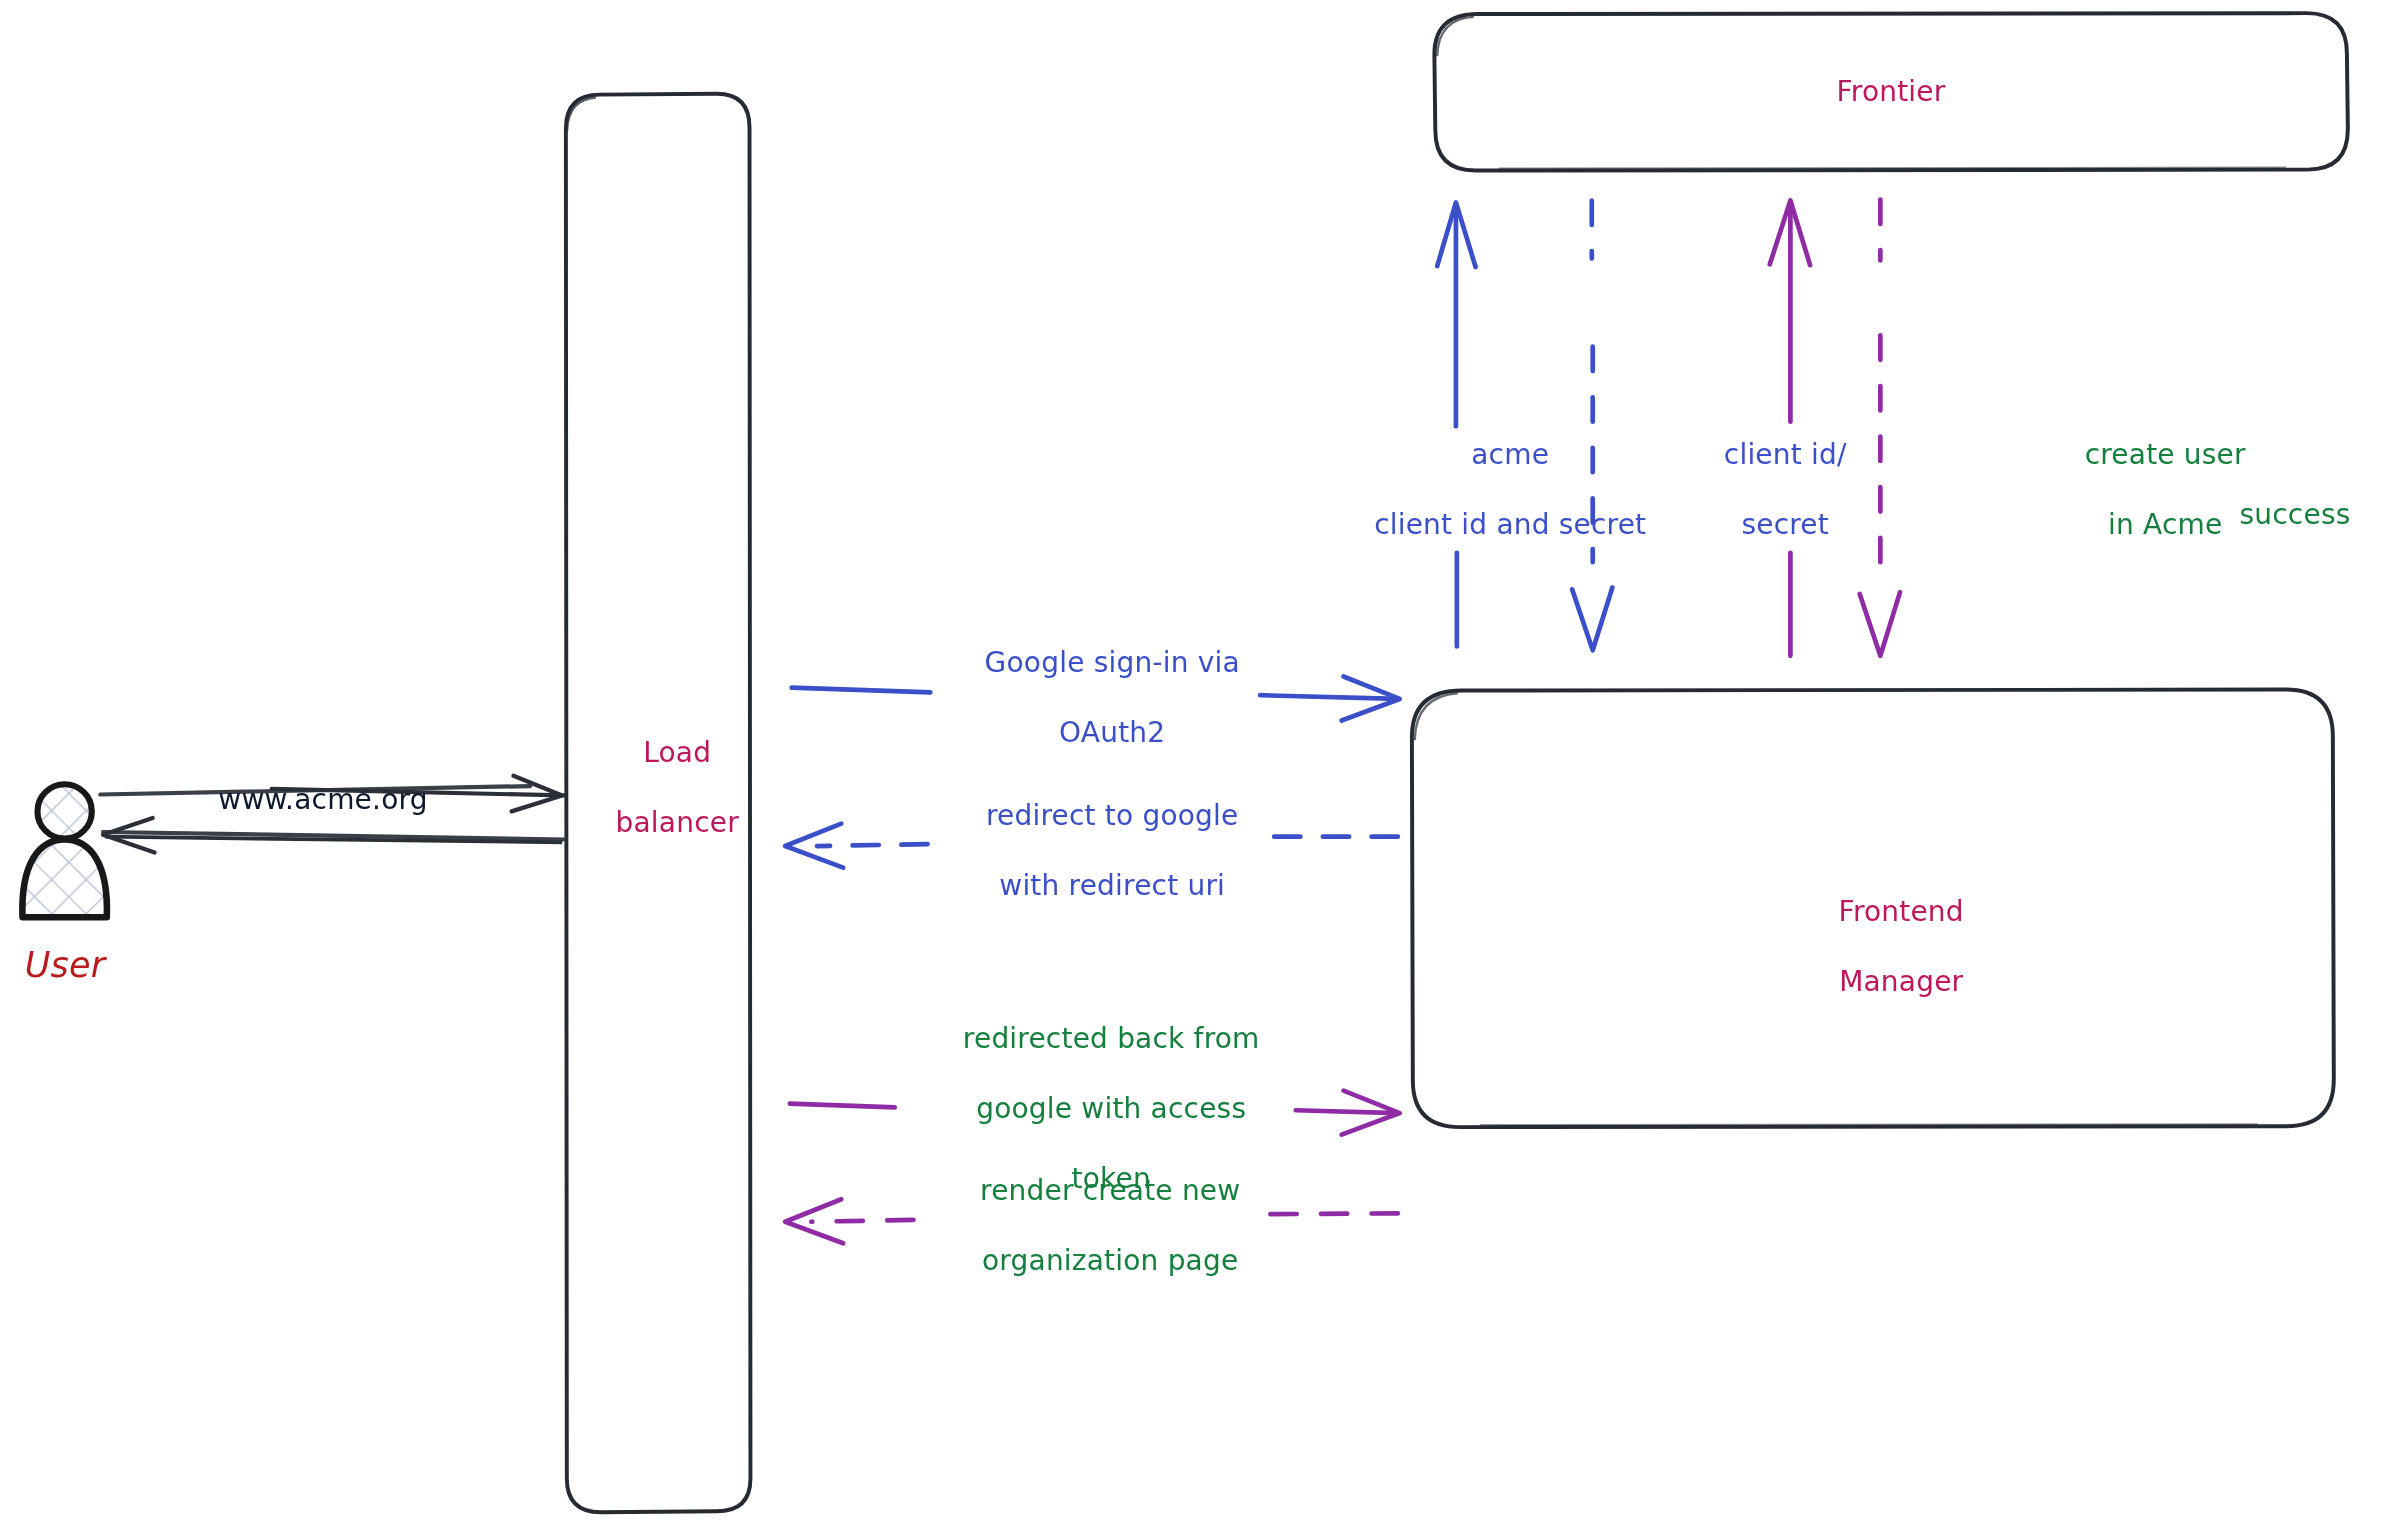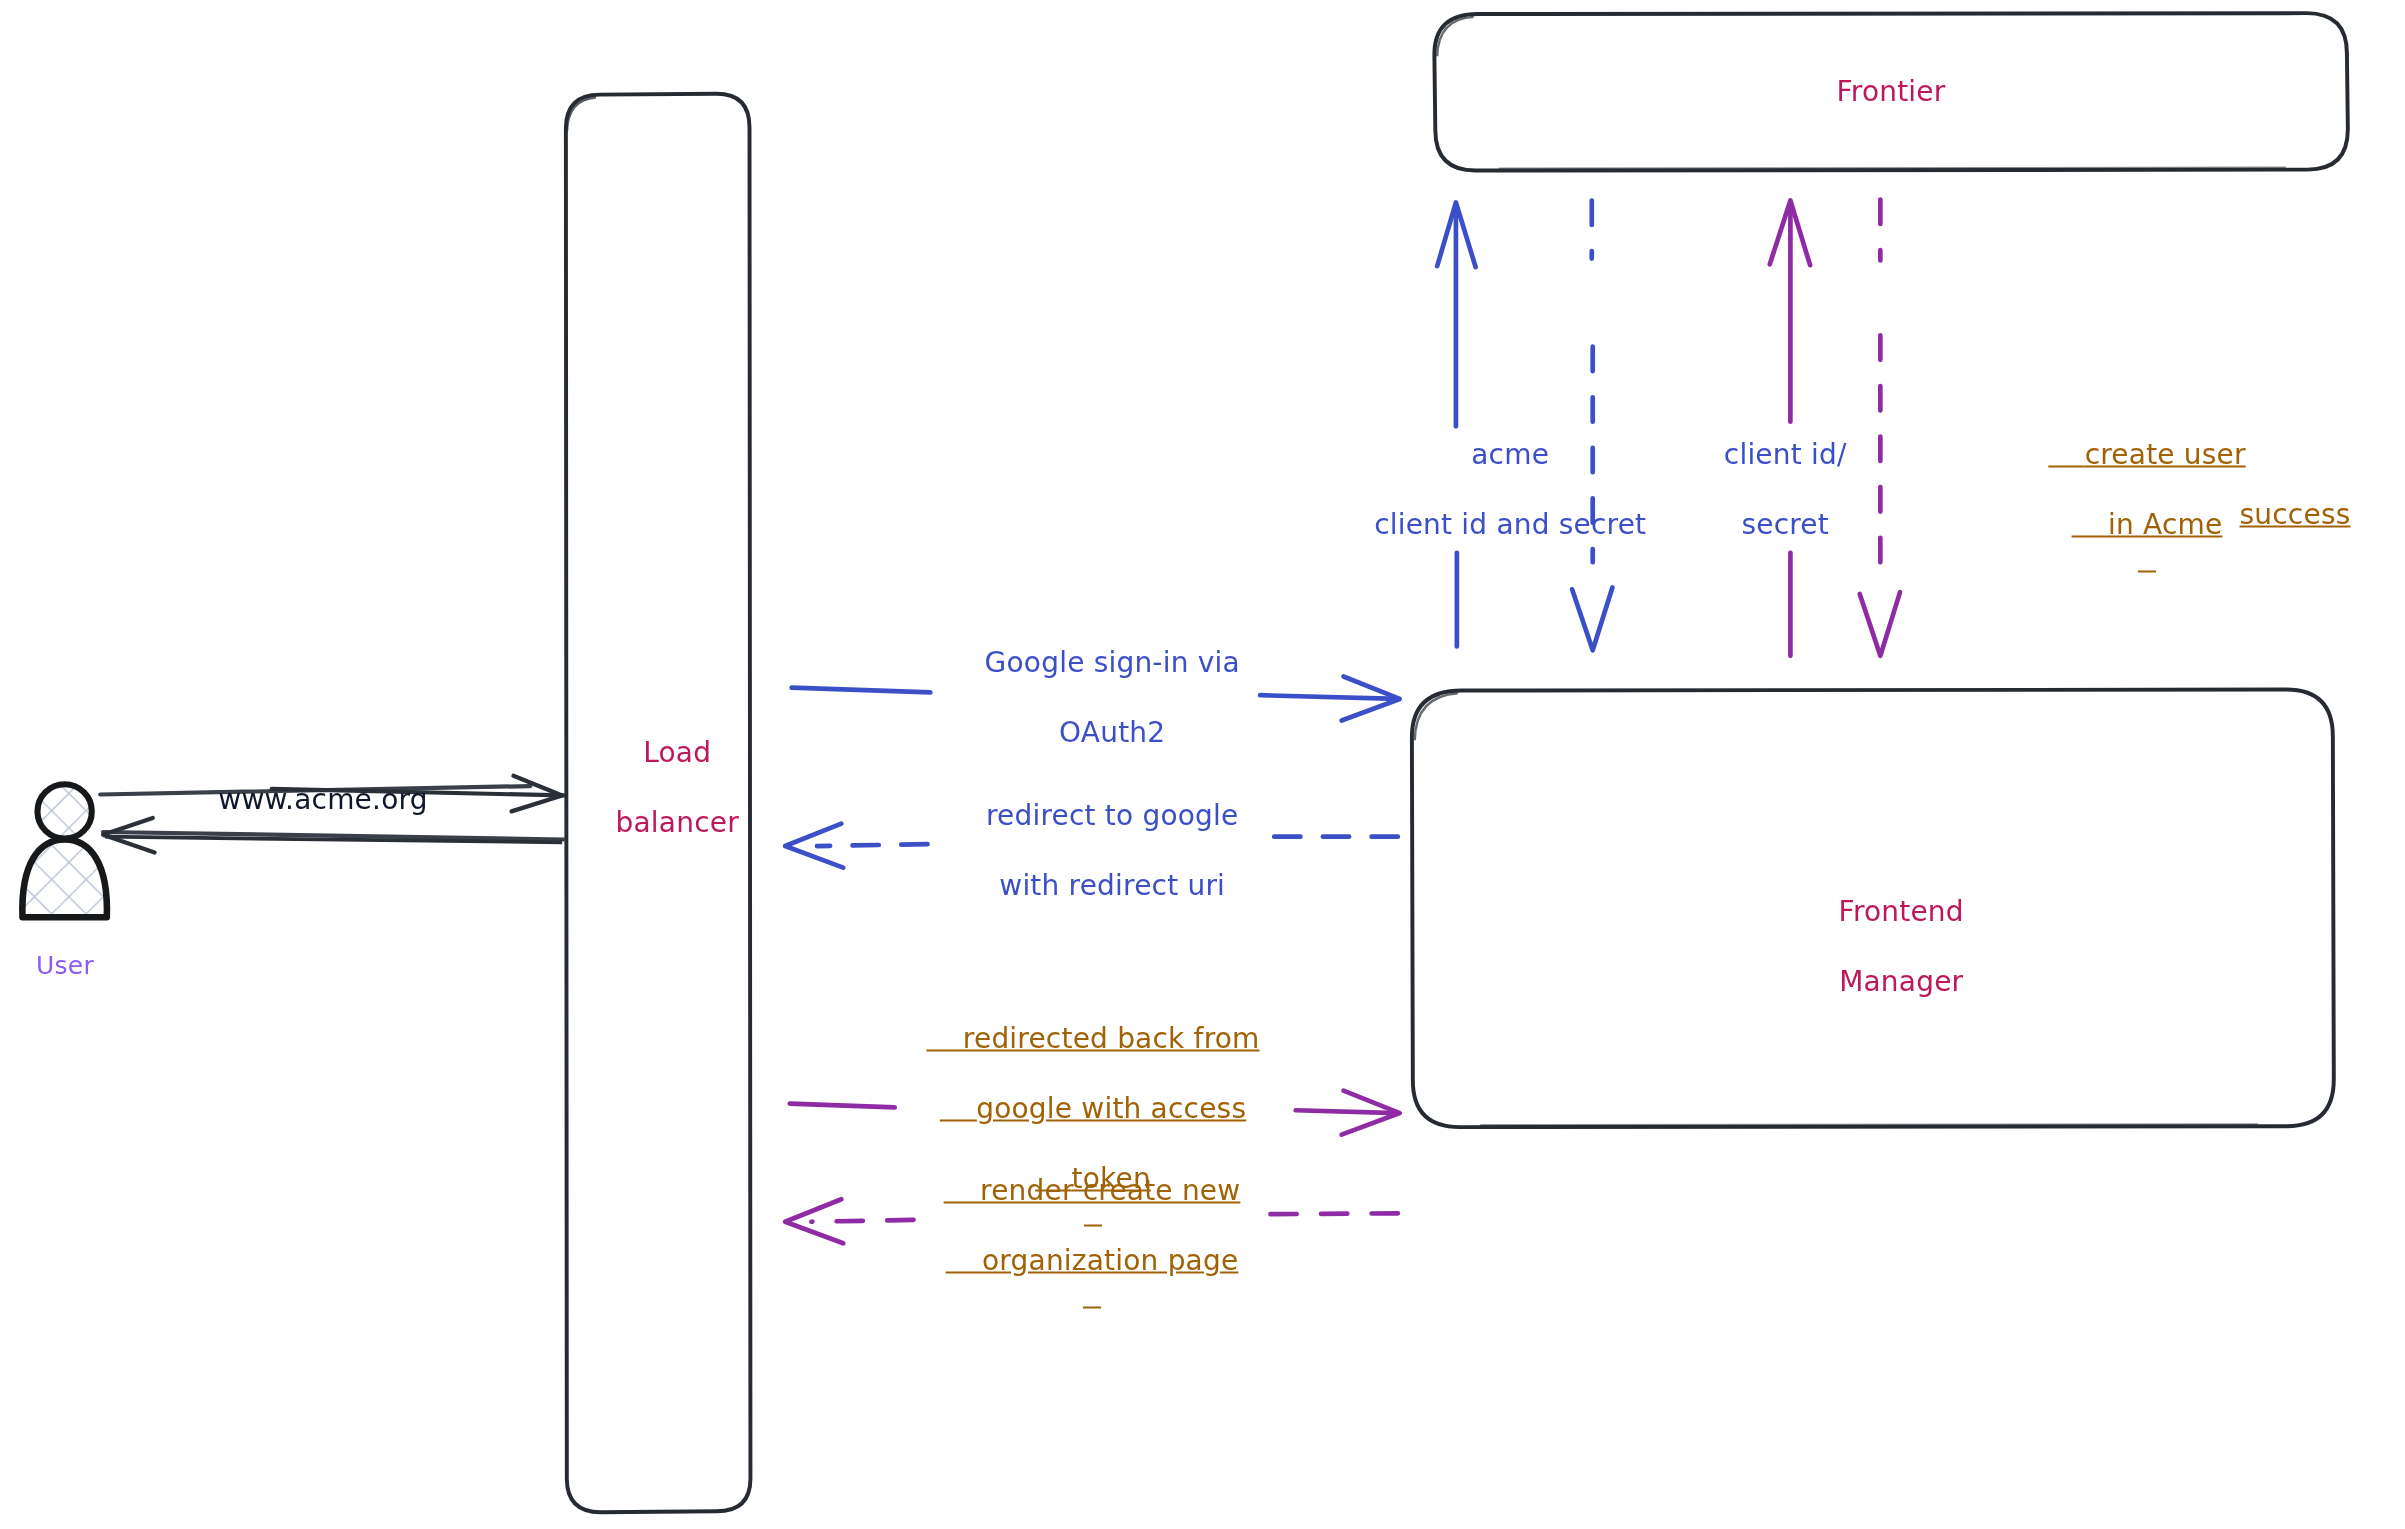--- a/index.html
+++ b/index.html
@@ -24,26 +24,27 @@
   .node-label{
     color:#be185d;
     font-size:28px;
     transform:translate(-50%,-50%);
   }
   .edge-label{
     font-size:28px;
     transform:translate(-50%,-50%);
   }
   .edge-label.blue{color:#3B4FC8;}
-  .edge-label.purple{color:#a16207;text-decoration:underline;}
+  .edge-label.purple{color:#15803d;}
   .edge-label.dark{color:#0f172a;}
   .actor-label{
-    color:#8b5cf6;
-    font-size:25px;
+    color:#b91c1c;
+    font-size:35px;
     transform:translate(-50%,-50%);
+    font-style:italic;
   }
 </style>
 </head>
 <body>
 
 <div id="canvas">
 
   <svg class="layer" viewBox="0 0 2567 1633">
     <defs>
       <pattern id="hatch" width="26" height="26" patternTransform="rotate(45)" patternUnits="userSpaceOnUse">

